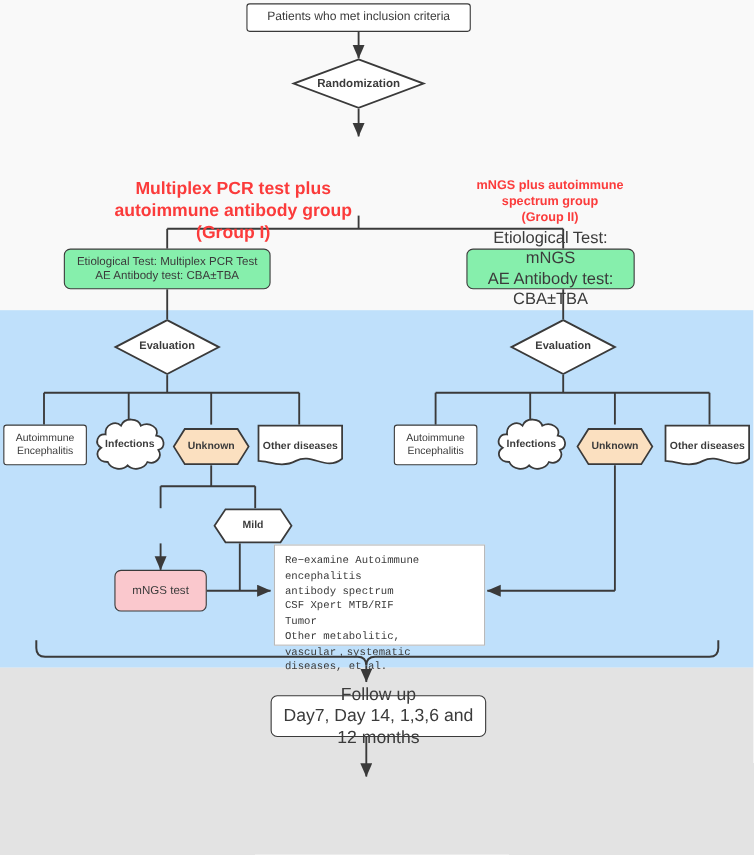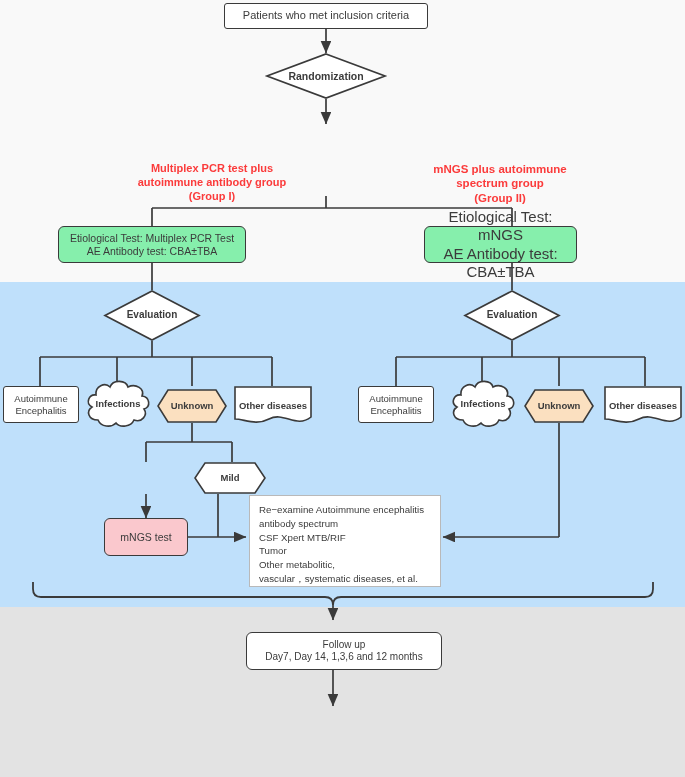--- a/index.html
+++ b/index.html
@@ -31,21 +31,21 @@
   .rect{
     border:1.6px solid #3a3a3a;
     background:#ffffff;
     border-radius:3px;
   }
   .rect.soft{border-radius:6px;}
   .yellow{background:#86efac;}
   .pink{background:#fac8cd;}
   .plainbox{
     border:1px solid #b9b9b9;background:#ffffff;
-    text-align:left;justify-content:flex-start;align-items:flex-start;
+    text-align:left;justify-content:flex-start;align-items:flex-start;font-family:Liberation Mono, monospace;
   }
   .label-red{
     position:absolute;color:#fb3b3b;font-weight:bold;text-align:center;
     line-height:1.25;white-space:pre-line;
   }
   .shape-wrap{position:absolute;}
   .shape-wrap svg{position:absolute;left:0;top:0;overflow:visible;}
   .shape-txt{
     position:absolute;left:0;top:0;width:100%;height:100%;
     display:flex;align-items:center;justify-content:center;
@@ -124,21 +124,21 @@
   <div class="node rect" style="left:224px;top:3px;width:204px;height:26px;font-size:11px;">Patients who met inclusion criteria</div>
 
   <div class="shape-wrap" style="left:266px;top:53px;width:120px;height:46px;">
     <svg width="120" height="46" viewBox="0 0 120 46">
       <polygon points="60,1 119,23 60,45 1,23" fill="#ffffff" stroke="#3a3a3a" stroke-width="1.7"></polygon>
     </svg>
     <div class="shape-txt" style="font-size:10.5px;">Randomization</div>
   </div>
 
 
-  <div class="label-red" style="left:100px;top:162px;width:224px;font-size:11px;">Multiplex PCR test plus
+  <div class="label-red" style="left:100px;top:162px;width:224px;font-size:16px;">Multiplex PCR test plus
 autoimmune antibody group
 (Group I)</div>
 
   <div class="label-red" style="left:402px;top:162px;width:196px;font-size:11.5px;">mNGS plus autoimmune
 spectrum group
 (Group II)</div>
 
   <div class="node rect soft yellow" style="left:58px;top:226px;width:188px;height:37px;font-size:10.5px;">Etiological Test: Multiplex PCR Test
 AE Antibody test: CBA±TBA</div>
 
@@ -222,17 +222,17 @@
   <div class="node rect soft pink" style="left:104px;top:518px;width:84px;height:38px;font-size:10.5px;">mNGS test</div>
 
   <div class="node plainbox" style="left:249px;top:495px;width:192px;height:92px;font-size:9.7px;
               padding:7px 9px;line-height:1.42;">Re−examine Autoimmune encephalitis
 antibody spectrum
 CSF Xpert MTB/RIF
 Tumor
 Other metabolitic,
 vascular，systematic diseases, et al.</div>
 
-  <div class="node rect soft" style="left:246px;top:632px;width:196px;height:38px;font-size:10px;">Follow up
+  <div class="node rect soft" style="left:246px;top:632px;width:196px;height:38px;font-size:16px;">Follow up
 Day7, Day 14, 1,3,6 and 12 months</div>
 
 
 </div>
 
 </body></html>

